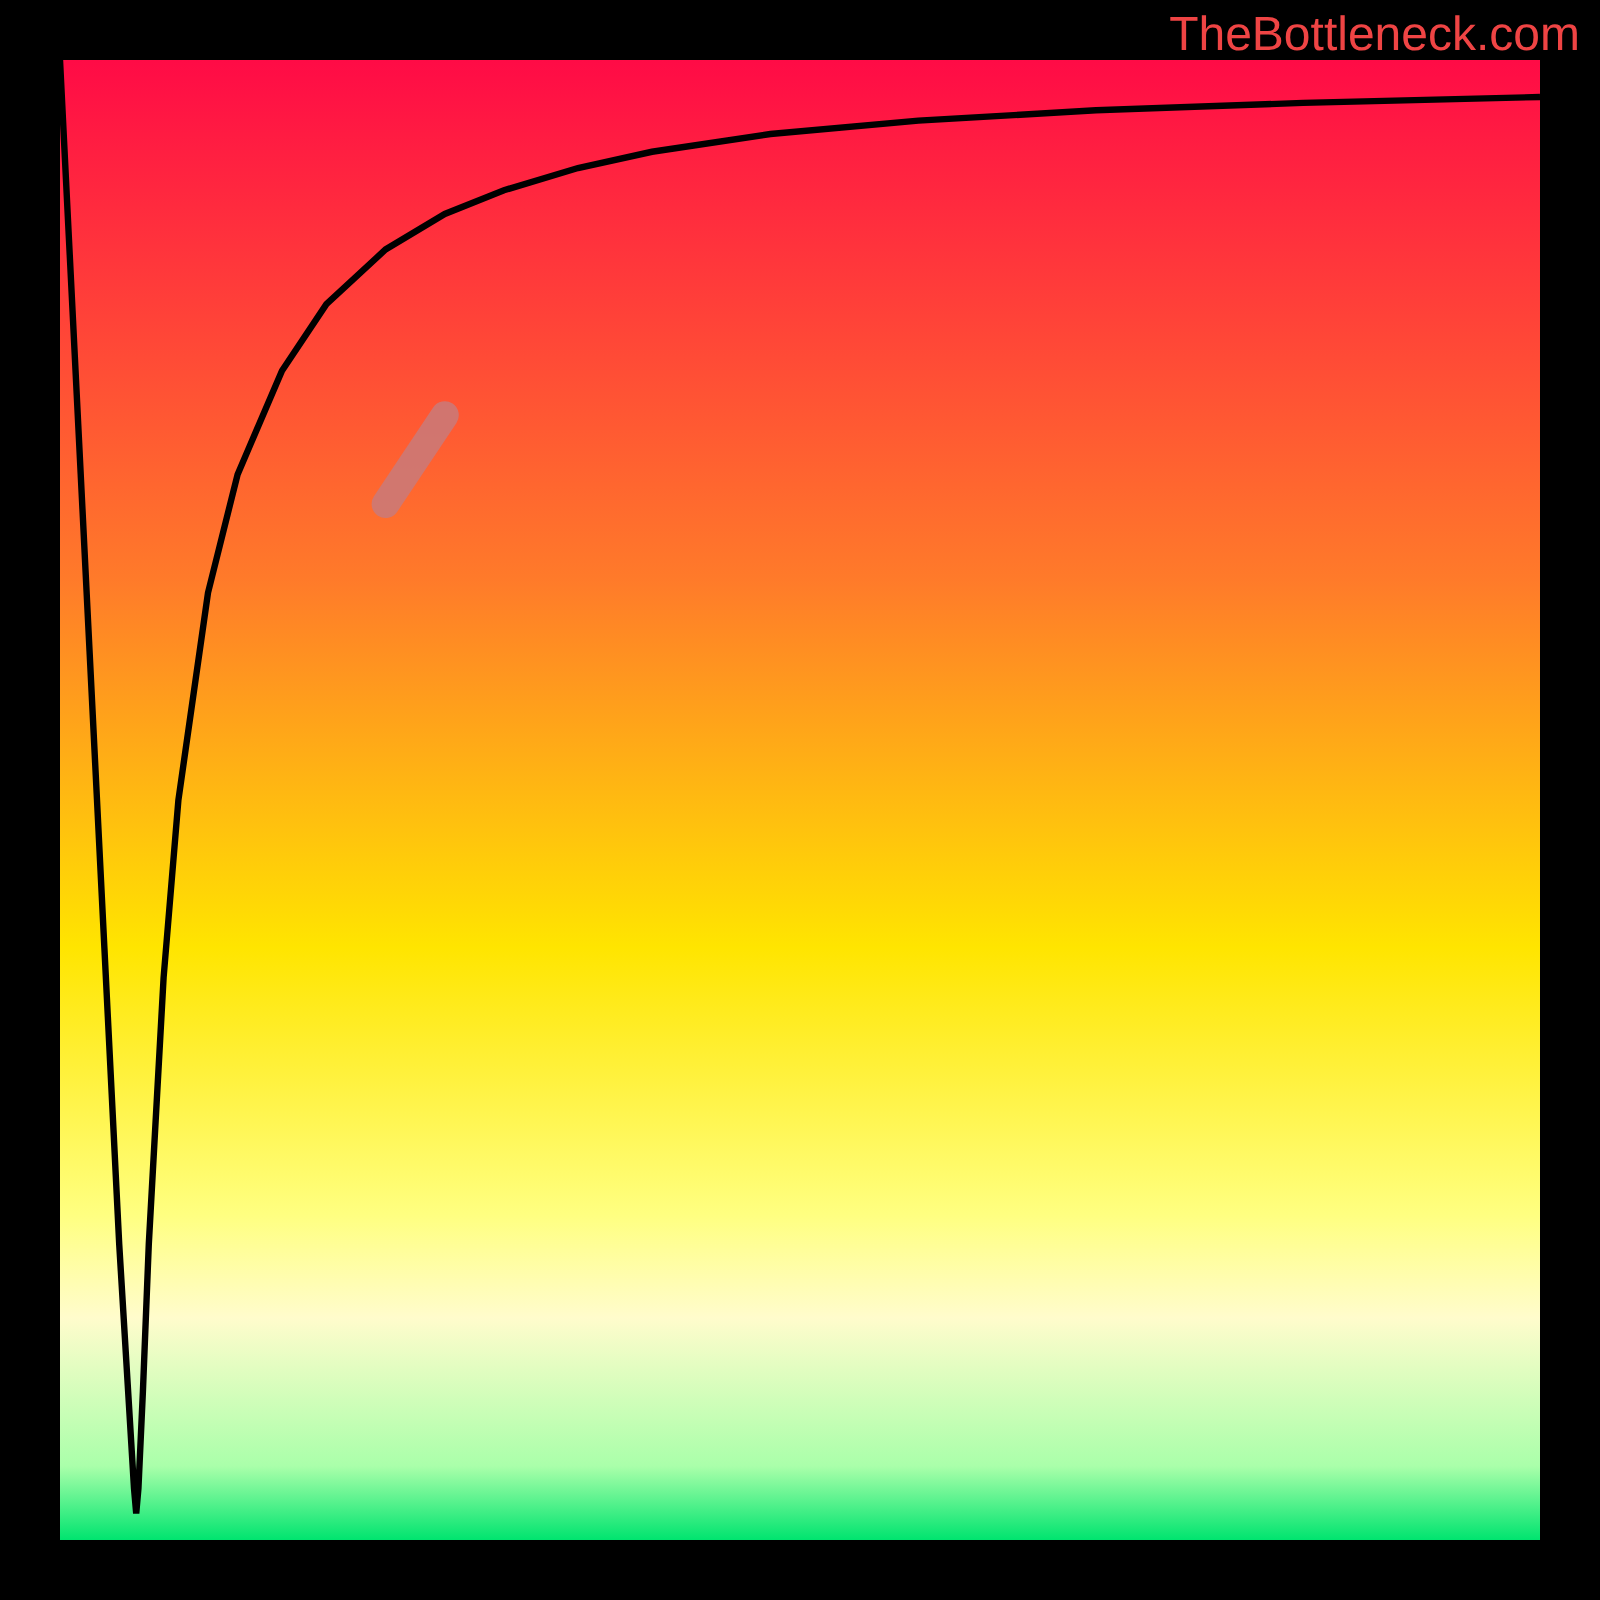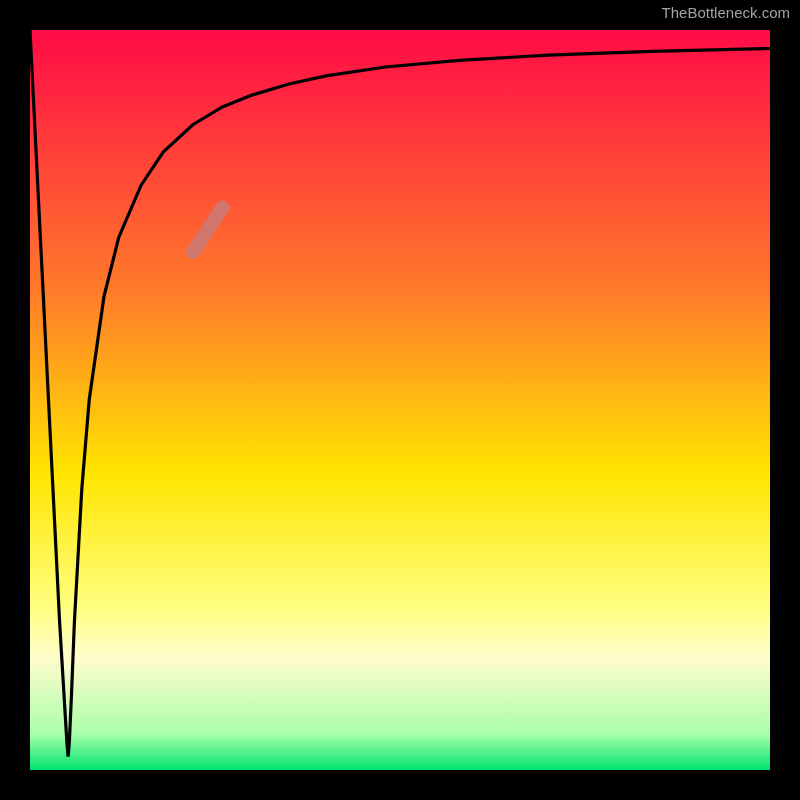--- a/index.html
+++ b/index.html
@@ -12,23 +12,23 @@
   }
   .container {
     position: relative;
     width: 800px;
     height: 800px;
   }
   .watermark {
     position: absolute;
     top: 4px;
     right: 10px;
-    color: #a3a3a3;
+    color: #ef4444;
     font-family: Arial, Helvetica, sans-serif;
-    font-size: 15px;
+    font-size: 24px;
     font-weight: 400;
     z-index: 10;
   }
   svg {
     display: block;
   }
 </style>
 </head>
 <body>
 

